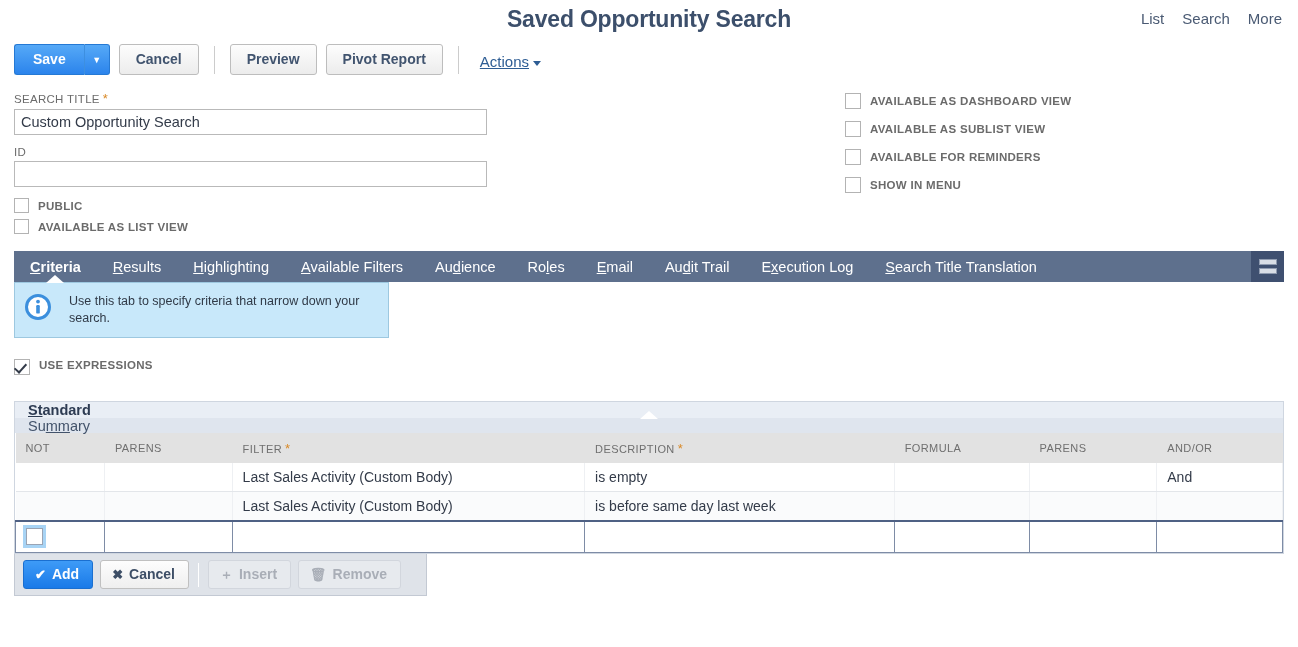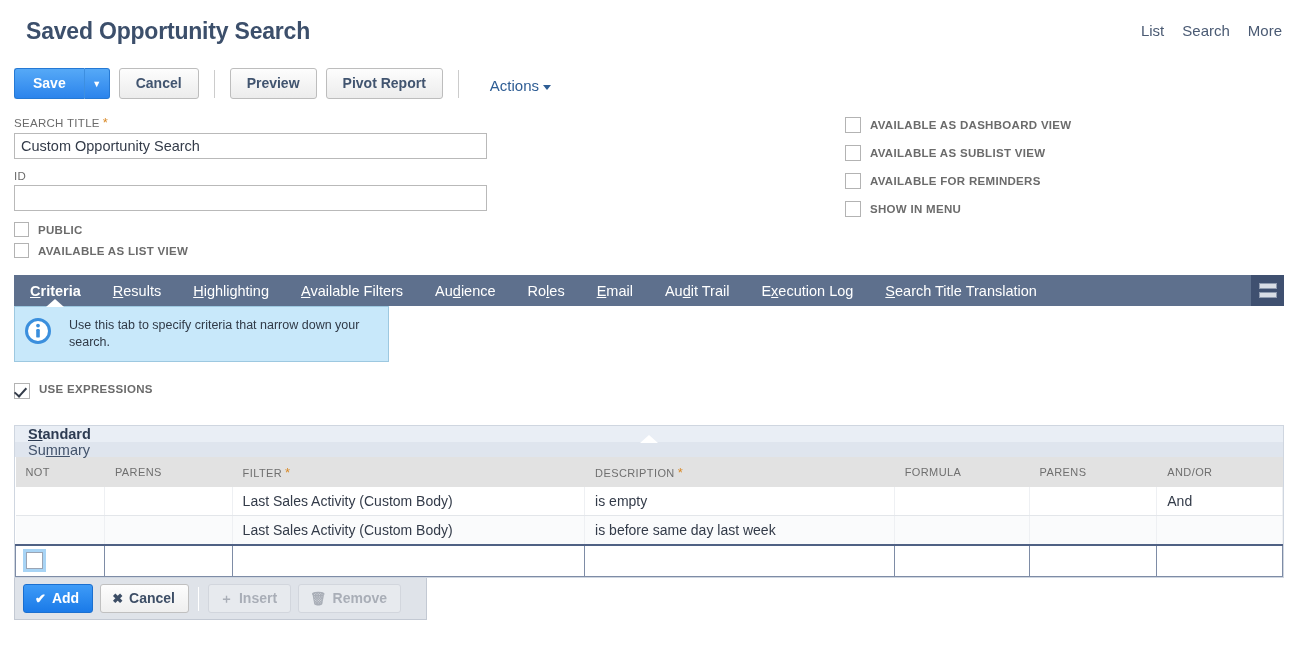--- a/index.html
+++ b/index.html
@@ -8,21 +8,21 @@
     width: 1298px; height: 647px;
     background: #ffffff;
     font-family: "Liberation Sans", sans-serif;
     overflow: hidden;
   }
 
   
   .page-head { position: relative; padding: 0 14px; }
   .page-title {
     font-size: 23px; font-weight: bold; color: #3c4f6b;
-    letter-spacing: -0.2px; padding-top: 6px; margin: 12px;
+    letter-spacing: -0.2px; padding-top: 6px; margin: 0; text-align: center;
   }
   .top-right-nav {
     position: absolute; top: 10px; right: 16px;
     display: flex; gap: 18px;
   }
   .top-right-nav a {
     font-size: 15px; color: #4a5a73; text-decoration: none;
   }
 
   
@@ -52,21 +52,21 @@
     border-radius: 0 3px 3px 0;
     color: #ffffff; font-size: 9px; width: 26px;
     display: flex; align-items: center; justify-content: center;
     cursor: pointer;
   }
   .divider-v {
     width: 1px; height: 28px; background: #cccccc; margin: 0 6px;
   }
   .actions-link {
     font-size: 15px; color: #2e5d94; cursor: pointer;
-    margin-left: 16px; padding-top: 4px;
+    margin-left: 6px; padding-top: 4px; text-decoration: underline;
   }
   .caret-down {
     display: inline-block; margin-left: 4px;
     border-left: 4px solid transparent; border-right: 4px solid transparent;
     border-top: 5px solid #2e5d94; vertical-align: middle;
   }
 
   
   .form-area { position: relative; padding: 16px 14px 0 14px; height: 166px; }
   .field-label {

